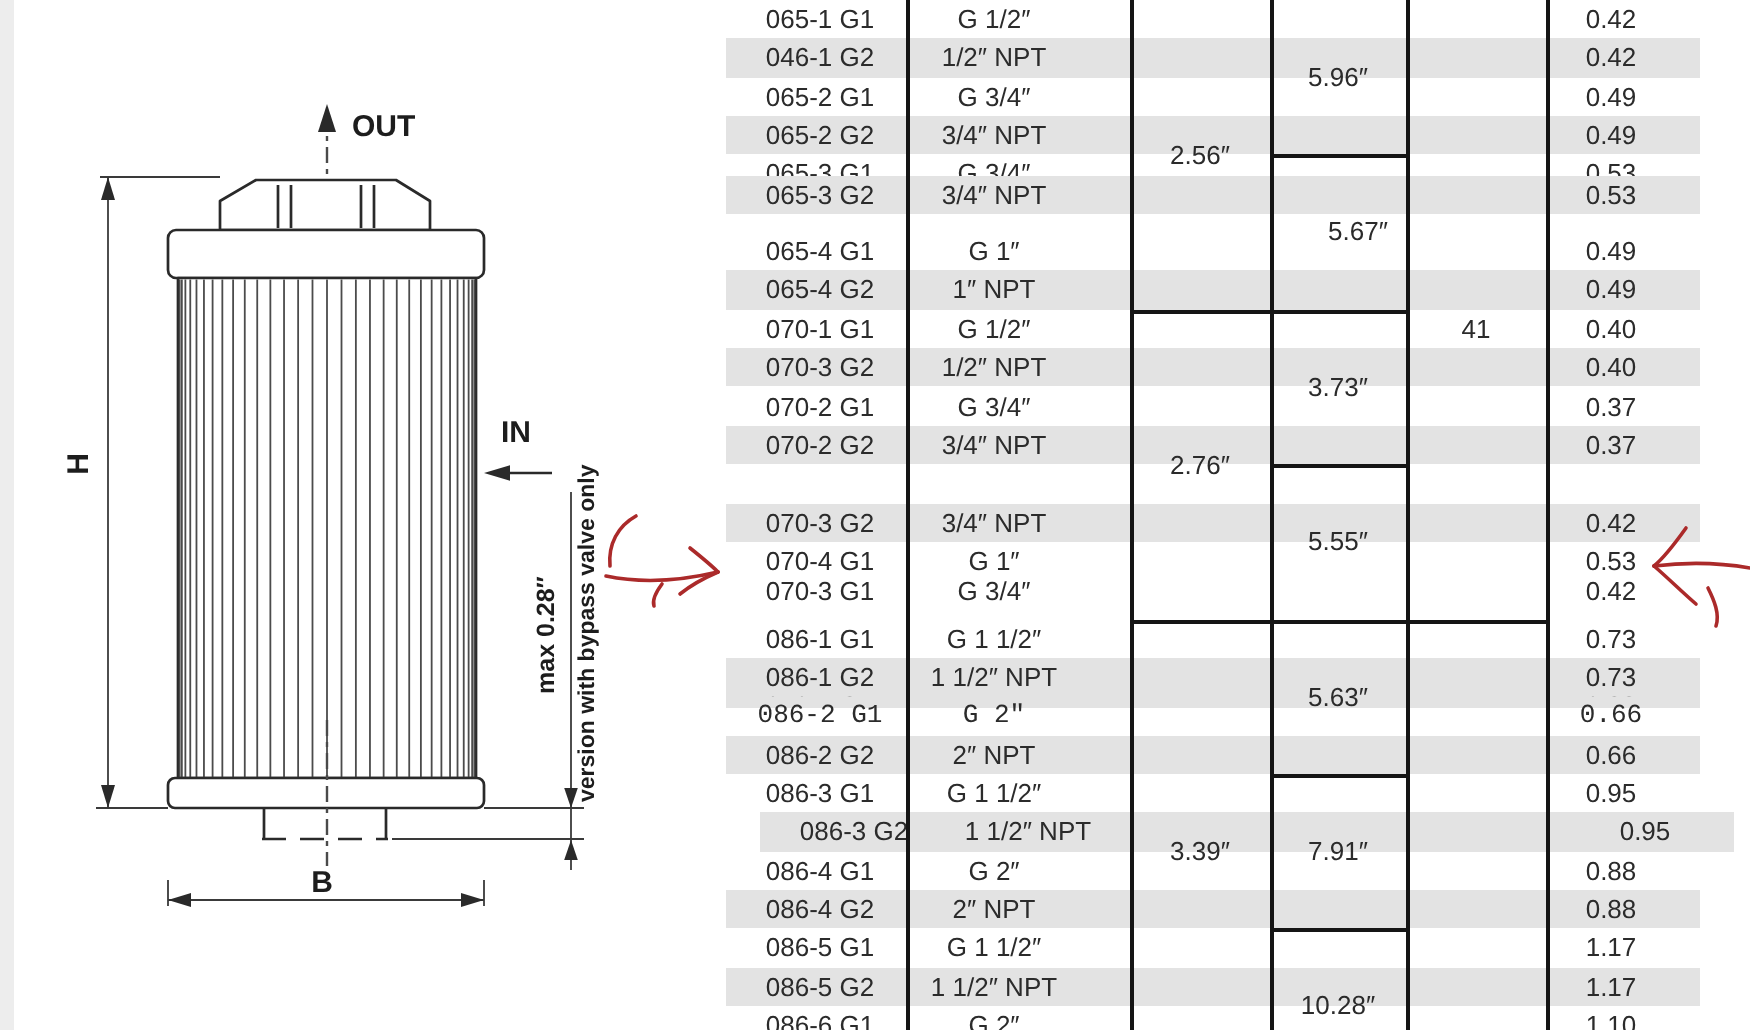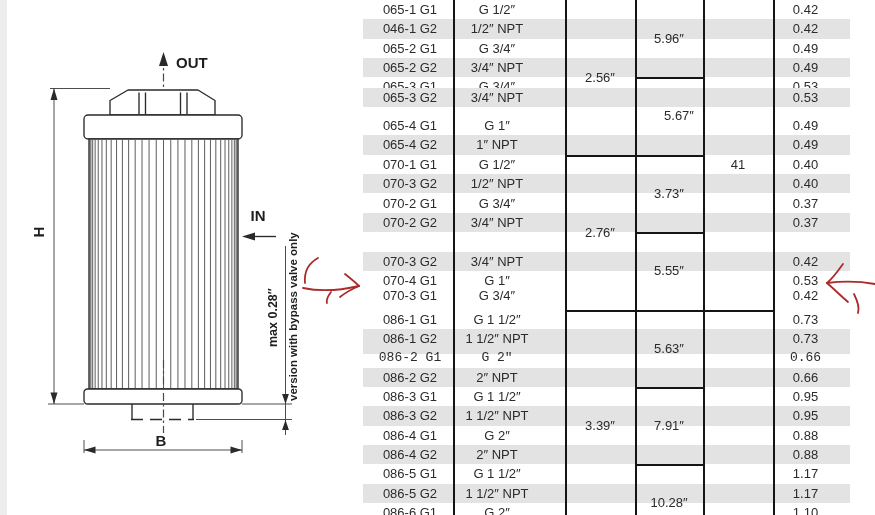--- a/index.html
+++ b/index.html
@@ -238,21 +238,21 @@
         <div class="trow odd" style="top: 367.65px;">
     <span class="c-model">086-2 G2</span>
     <span class="c-thread">2″ NPT</span>
     <span class="c-value">0.66</span>
   </div>
         <div class="trow" style="top: 387px;">
     <span class="c-model">086-3 G1</span>
     <span class="c-thread">G 1 1/2″</span>
     <span class="c-value">0.95</span>
   </div>
-        <div class="trow odd" style="top: 406.35px;">
+        <div class="trow odd" style="top: 406.35px; margin-left: 17px;">
     <span class="c-model">086-3 G2</span>
     <span class="c-thread">1 1/2″ NPT</span>
     <span class="c-value">0.95</span>
   </div>
         <div class="trow" style="top: 425.7px;">
     <span class="c-model">086-4 G1</span>
     <span class="c-thread">G 2″</span>
     <span class="c-value">0.88</span>
   </div>
         <div class="trow odd" style="top: 445.05px;">

